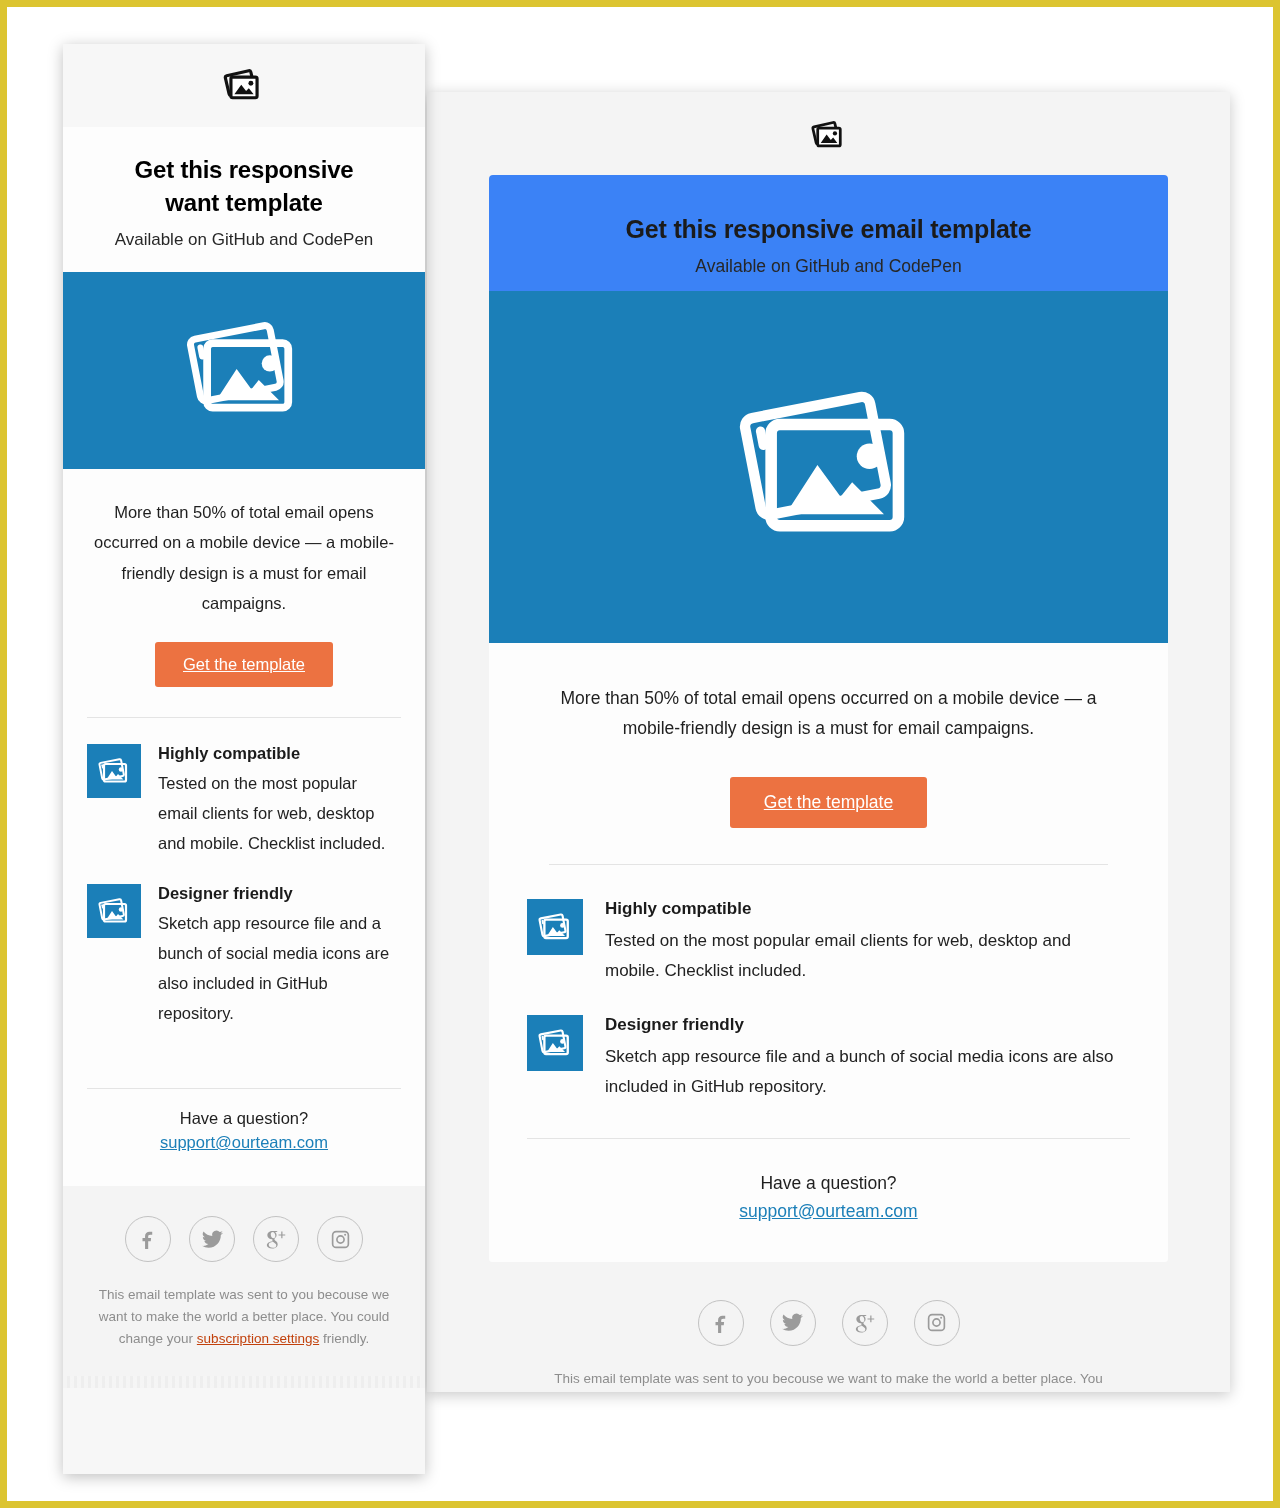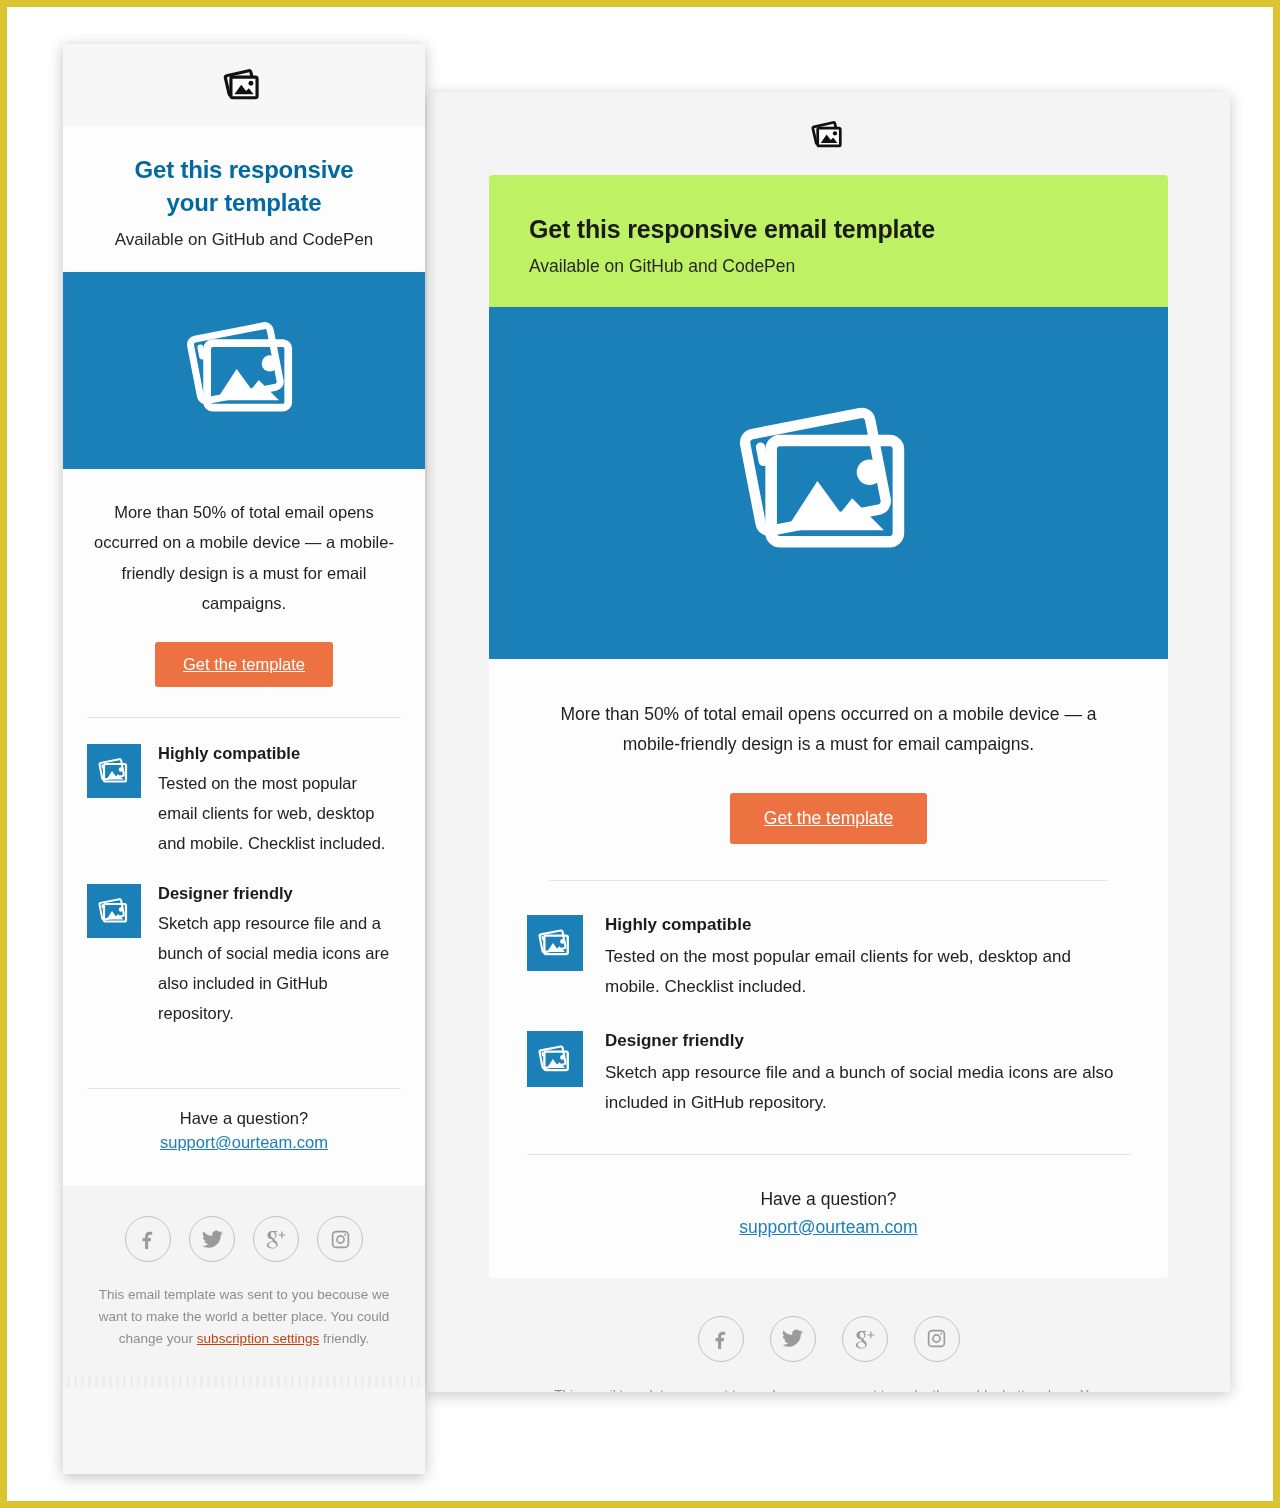--- a/index.html
+++ b/index.html
@@ -44,22 +44,23 @@
   }
 
   .desktop-card {
     margin: 0 62px;
     background: #fdfdfd;
     border-radius: 4px;
     overflow: hidden;
   }
 
   .d-head {
-    padding: 40px 40px 30px;
-    background: #bef264;
+    padding: 40px 40px 14px;
+    text-align: center;
+    background: #3b82f6;
   }
   .d-head h1 {
     font-size: 25px;
     font-weight: bold;
     color: #1b1b1b;
     letter-spacing: -0.2px;
     margin-bottom: 12px;
   }
   .d-head p {
     font-size: 17.5px;
@@ -205,21 +206,21 @@
   .m-card { background: #fdfdfd; }
 
   .m-head {
     padding: 26px 18px 22px;
     text-align: center;
   }
   .m-head h1 {
     font-size: 24px;
     line-height: 1.38;
     font-weight: bold;
-    color: #0369a1;
+    color: #000000;
     letter-spacing: -0.2px;
     margin-bottom: 11px;
   }
   .m-head p { font-size: 17px; color: #272727; }
 
   .m-hero {
     background: #1b7fb8;
     height: 197px;
     display: flex;
     align-items: center;
@@ -438,21 +439,21 @@
             <circle cx="42" cy="31" r="3.6" fill="#111111"></circle>
             <path d="M18 47 L28 33 L35 42 L39 38 L46 47 Z" fill="#111111"></path>
           </g>
         </svg>
       </span>
     </div>
 
     <div class="m-card">
 
       <div class="m-head">
-        <h1><span>Get this responsive</span><br><span>your template</span></h1>
+        <h1><span>Get this responsive</span><br><span>want template</span></h1>
         <p>Available on GitHub and CodePen</p>
       </div>
 
       <div class="m-hero">
         <span>
           <svg width="118" height="104" viewBox="0 0 64 56" aria-hidden="true">
             <g transform="rotate(-11 32 28)">
               <rect x="6" y="7" width="44" height="34" rx="3" fill="none" stroke="#ffffff" stroke-width="3.8"></rect>
               <path d="M11 12 L11 17" stroke="#ffffff" stroke-width="3.2" stroke-linecap="round"></path>
             </g>

